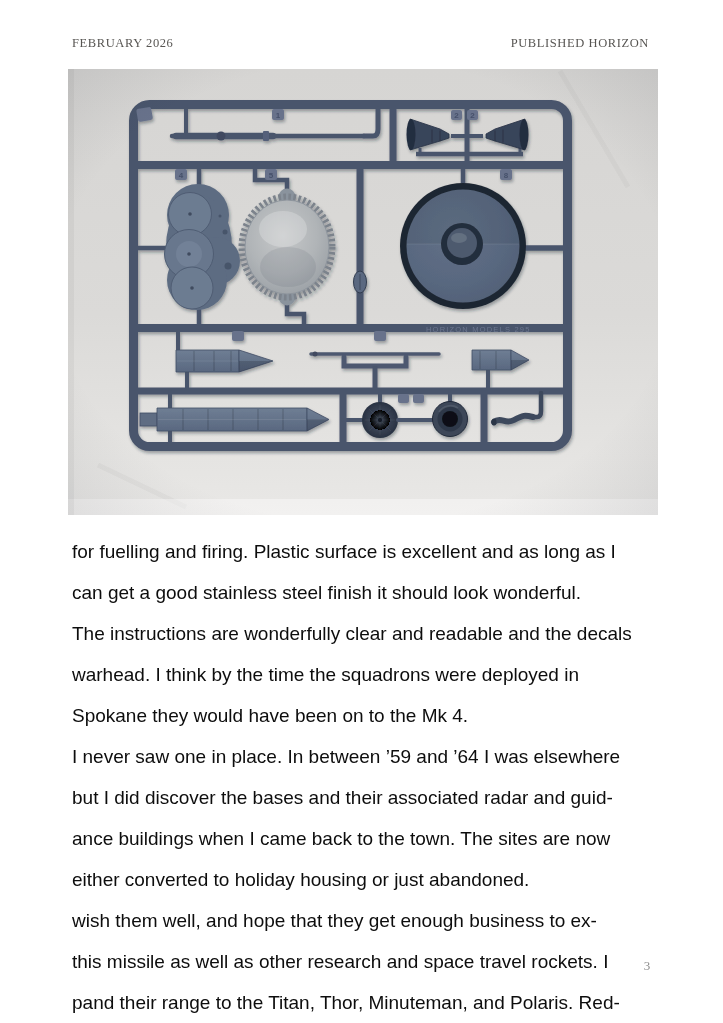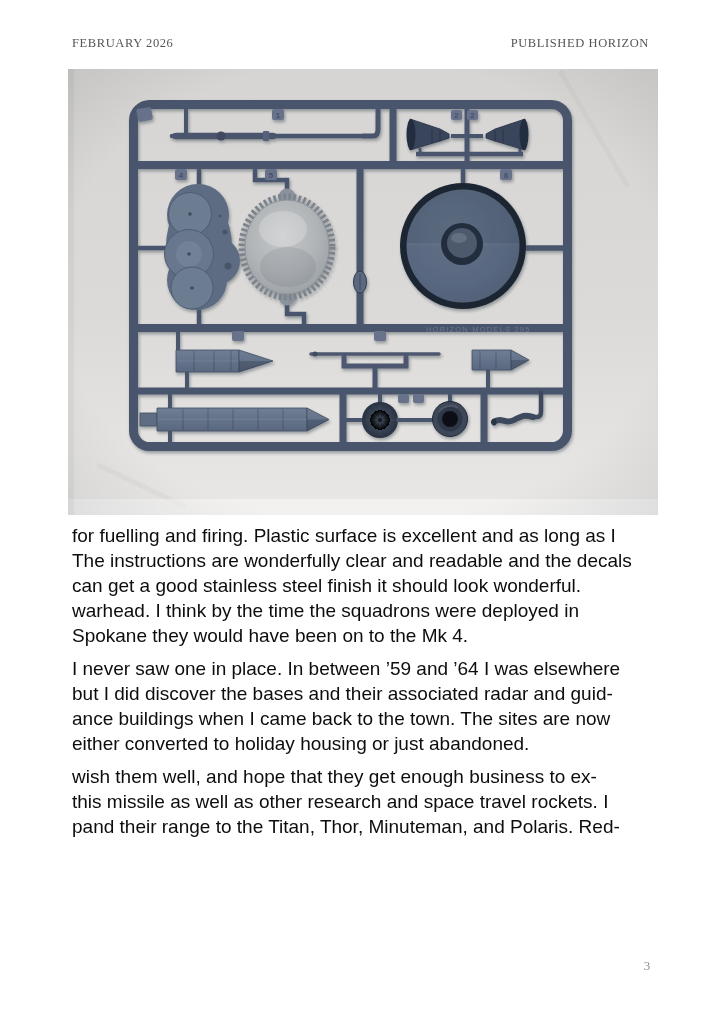--- a/index.html
+++ b/index.html
@@ -17,21 +17,21 @@
   .photo{
     position:absolute;left:68px;top:69px;width:590px;height:446px;
     background:linear-gradient(180deg,var(--photo-bg-top,#d6d5d3) 0%,#dbdad8 55%,var(--photo-bg-bottom,#e9e8e6) 100%);
   }
   .photo svg{display:block;width:590px;height:446px;}
   .article{
     position:absolute;left:72px;top:523px;
     font-size:19px;line-height:25px;color:var(--body-text,#0d0d0d);
   }
   .article p{margin:0 0 8px 0;}
-  .article .ln{display:block;white-space:pre;}
+  .article .ln{display:block;white-space:pre;margin-top:16px;}
   .pageno{
     position:absolute;left:636px;top:958px;width:22px;text-align:center;
     font-family:"Liberation Serif","DejaVu Serif",serif;
     font-size:13px;color:var(--page-number,#8c8c8c);
   }
   
   .bar{stroke:var(--sprue-plastic,#4a556c);fill:none;stroke-linecap:round;}
   .barb{stroke:var(--sprue-plastic,#4a556c);fill:none;stroke-linecap:butt;}
   .frame{stroke:var(--sprue-plastic,#4a556c);fill:none;}
   .tab{fill:#67728b;}
@@ -259,22 +259,22 @@
 
       <rect x="0" y="430" width="590" height="16" fill="rgba(255,255,255,.4)"></rect>
       <rect x="0" y="0" width="6" height="446" fill="rgba(0,0,0,.04)"></rect>
       <rect x="0" y="0" width="590" height="446" fill="url(#vigG)"></rect>
     </svg>
   </figure>
 
   <main class="article">
     <p>
       <span class="ln">for fuelling and firing. Plastic surface is excellent and as long as I</span>
+      <span class="ln">can get a good stainless steel finish it should look wonderful.</span>
       <span class="ln">The instructions are wonderfully clear and readable and the decals</span>
-      <span class="ln">can get a good stainless steel finish it should look wonderful.</span>
       <span class="ln">warhead. I think by the time the squadrons were deployed in</span>
       <span class="ln">Spokane they would have been on to the Mk 4.</span>
     </p>
     <p>
       <span class="ln">I never saw one in place. In between ’59 and ’64 I was elsewhere</span>
       <span class="ln">but I did discover the bases and their associated radar and guid-</span>
       <span class="ln">ance buildings when I came back to the town. The sites are now</span>
       <span class="ln">either converted to holiday housing or just abandoned.</span>
     </p>
     <p>

